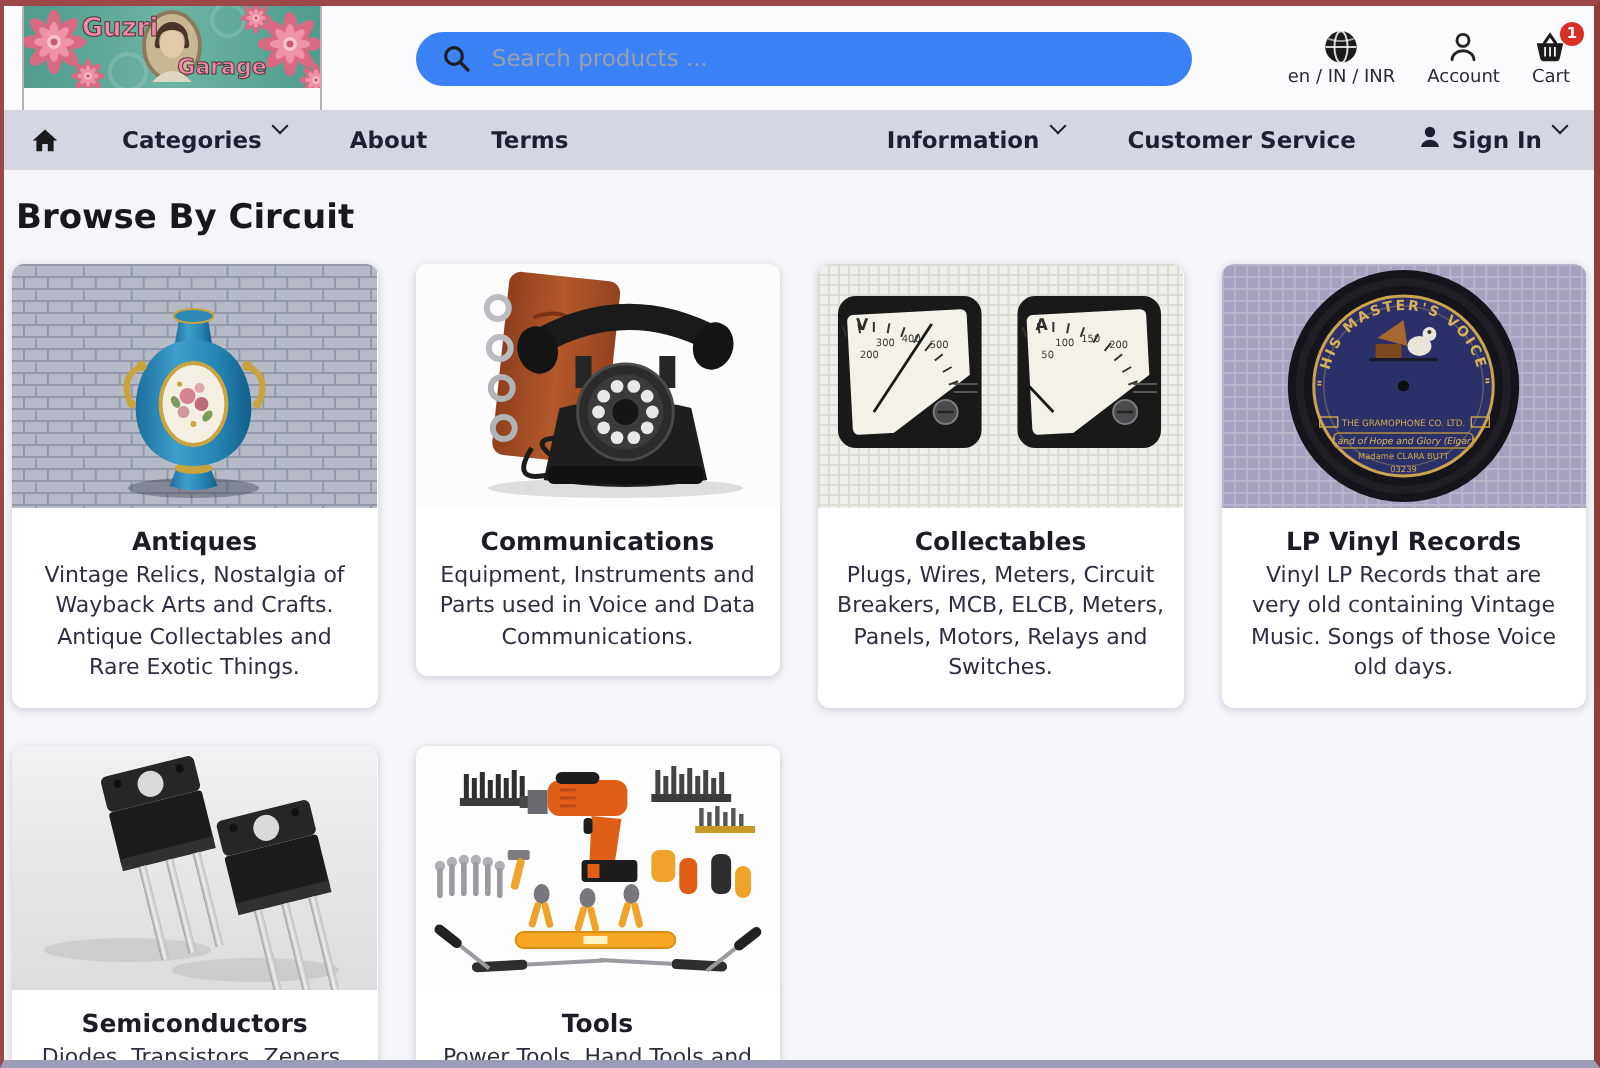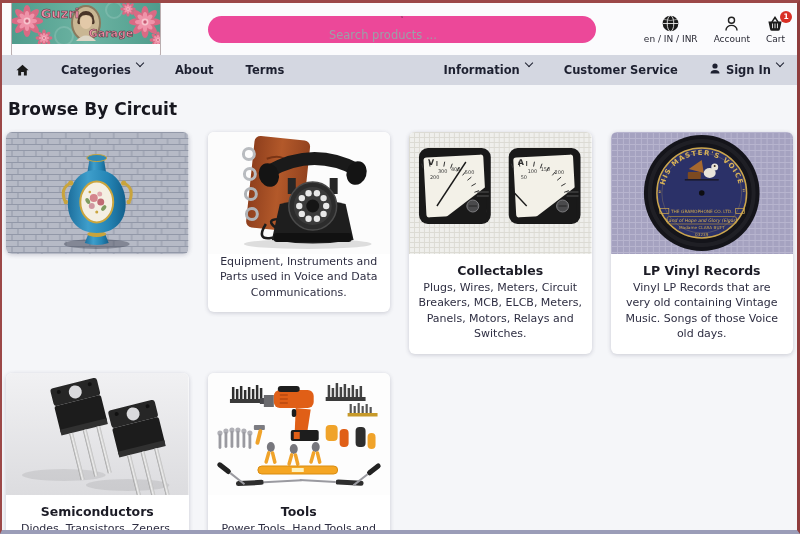--- a/index.html
+++ b/index.html
@@ -7,21 +7,21 @@
   body { width:800px; height:534px; font-family:"DejaVu Sans", sans-serif; }
   .page {
     width:800px; height:534px; overflow:hidden; display:flex; flex-direction:column;
     border-top:3px solid #9c4848; border-left:2px solid #9c4848; border-right:3px solid #8f3d3d;
     border-bottom:4px solid #9b9db8; background:#f5f6f9;
   }
   
   .header { height:52px; flex:0 0 auto; background:#fbfbfd; display:flex; align-items:center; padding:0 10px; }
   .logo { width:148px; height:54px; flex:0 0 auto; cursor:pointer; border-radius:2px; overflow:hidden; box-shadow:0 0 0 1px rgba(90,60,60,.4);text-align:right; }
   .search-wrap { flex:1; display:flex; justify-content:center; }
-  .search-pill { width:388px; height:27px; background:#ec4899; border-radius:14px; display:flex; align-items:center; padding:0 13px; gap:9px;flex-direction:column; }
+  .search-pill { width:388px; height:27px; background:#3b82f6; border-radius:14px; display:flex; align-items:center; padding:0 13px; gap:9px; }
   .search-pill input { flex:1; border:none; background:transparent; outline:none; font-size:11.5px; color:#333; font-family:"DejaVu Sans",sans-serif; }
   .search-pill input::placeholder { color:#9aa0a8; }
   .header-right { display:flex; gap:16px; align-items:flex-start; padding-right:2px; }
   .icon-stack { display:flex; flex-direction:column; align-items:center; gap:2px; font-size:9px; color:#2a2a35; cursor:pointer; position:relative; }
   .badge { position:absolute; top:-4px; right:-7px; background:#d93025; color:#fff; font-size:7.5px; width:12px; height:12px; border-radius:50%; display:flex; align-items:center; justify-content:center; font-weight:700; }
   
   .nav { height:30px; flex:0 0 auto; background:#d4d7e1; display:flex; align-items:center; justify-content:space-between; padding:0 14px; font-size:11.5px; font-weight:600; color:#1d2030; }
   .nav-group { display:flex; align-items:center; gap:32px; }
   .nav-group.right { }
   .nav-item { display:flex; align-items:flex-start; gap:6px; cursor:pointer; white-space:nowrap; }
@@ -206,20 +206,22 @@
             <circle cx="88" cy="66" r="4" fill="#d4858d"></circle>
             <circle cx="95" cy="70" r="3.5" fill="#c06a74"></circle>
             <circle cx="86" cy="74" r="3" fill="#cf97a0"></circle>
             <circle cx="94" cy="62" r="2.5" fill="#e0a7ad"></circle>
             <ellipse cx="82" cy="69" rx="2" ry="3.2" fill="#7e9a5f" transform="rotate(-30 82 69)"></ellipse>
             <ellipse cx="98" cy="76" rx="2" ry="3.2" fill="#7e9a5f" transform="rotate(40 98 76)"></ellipse>
             <circle cx="91" cy="80" r="1.5" fill="#caa53e"></circle>
               <circle cx="84" cy="60" r="1.3" fill="#caa53e"></circle>
           </svg>
         </div>
+        <div class="card-title">Antiques</div>
+        <div class="card-desc">Vintage Relics, Nostalgia of Wayback Arts and Crafts. Antique Collectables and Rare Exotic Things.</div>
       </div>
 
       <div class="card">
         <div class="card-img">
           <svg viewBox="0 0 183 122" preserveAspectRatio="none">
             <defs>
               <linearGradient id="nbg" x1="0" y1="0" x2="1" y2="0">
                 <stop offset="0" stop-color="#8f3f1d"></stop>
                   <stop offset="0.5" stop-color="#b3592a"></stop>
                   <stop offset="1" stop-color="#93431f"></stop>
@@ -251,20 +253,21 @@
             <circle cx="94.1" cy="66.1" r="3.2" fill="#e8e8e8"></circle>
               <circle cx="100.8" cy="61.2" r="3.2" fill="#e8e8e8"></circle>
             <circle cx="109.2" cy="61.2" r="3.2" fill="#e8e8e8"></circle>
               <circle cx="115.9" cy="66.1" r="3.2" fill="#e8e8e8"></circle>
             <circle cx="105" cy="74" r="6.5" fill="#151515"></circle>
             <path d="M60 40 Q105 14 150 38" stroke="#1a1a1a" stroke-width="13" stroke-linecap="round" fill="none"></path>
             <ellipse cx="61" cy="43" rx="10" ry="12" fill="#141414" transform="rotate(-18 61 43)"></ellipse>
             <ellipse cx="149" cy="41" rx="10" ry="12" fill="#141414" transform="rotate(18 149 41)"></ellipse>
           </svg>
         </div>
+        <div class="card-title">Communications</div>
         <div class="card-desc">Equipment, Instruments and Parts used in Voice and Data Communications.</div>
       </div>
 
       <div class="card">
         <div class="card-img">
           <svg viewBox="0 0 183 122" preserveAspectRatio="none">
             <defs>
               <pattern id="gpp" width="5" height="5" patternUnits="userSpaceOnUse">
                 <rect width="5" height="5" fill="#efefec"></rect>
                 <path d="M0 0.5 H5 M0.5 0 V5" stroke="#dcdbd4" stroke-width="1"></path>

